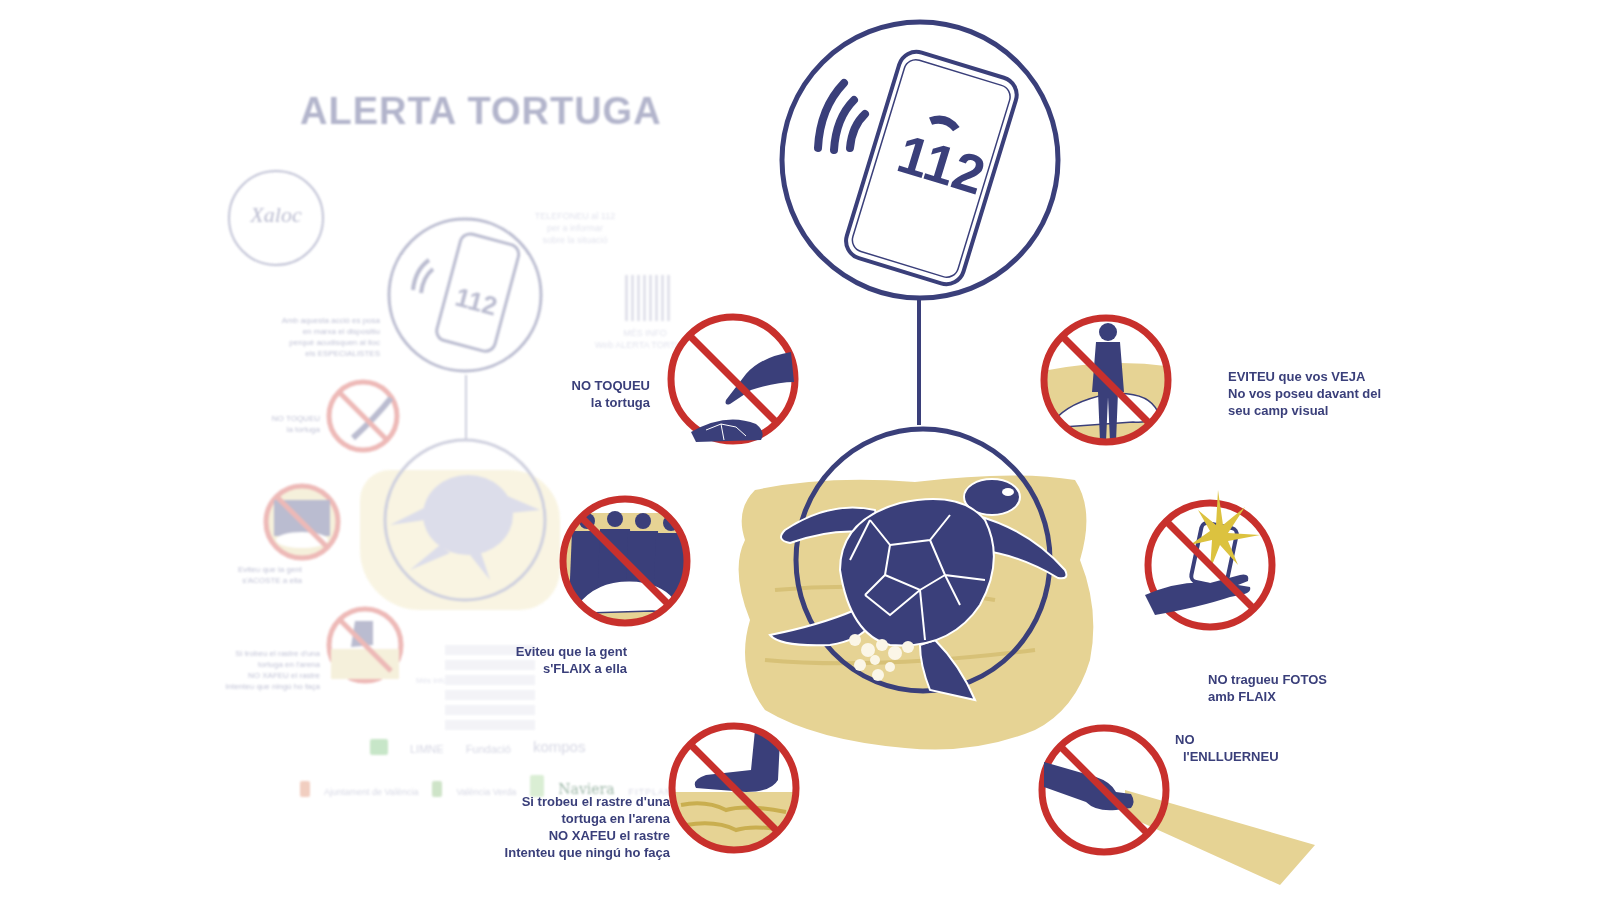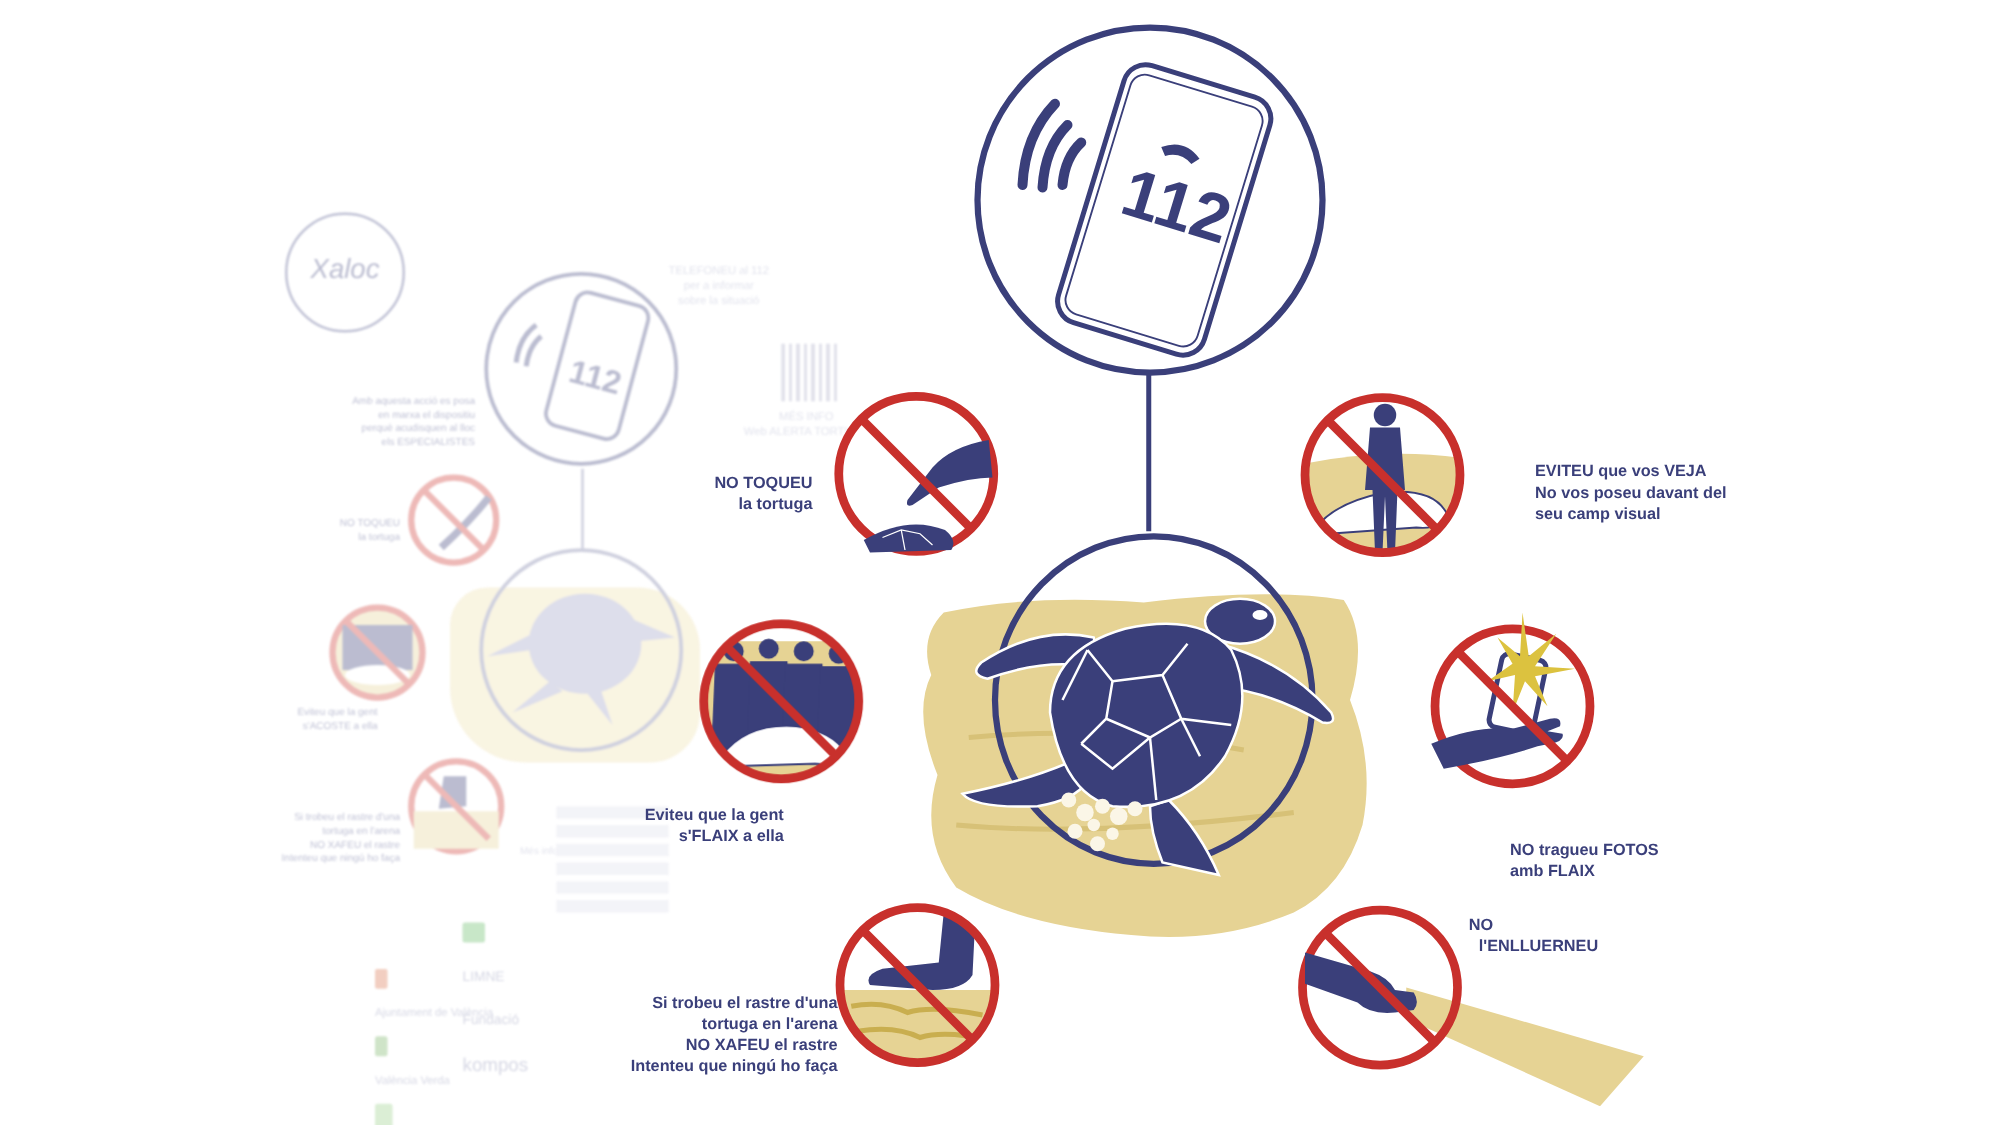--- a/index.html
+++ b/index.html
@@ -6,35 +6,36 @@
   body { width:1600px; height:900px; background:#ffffff; position:relative; overflow:hidden;
          font-family:"Liberation Sans", "DejaVu Sans", sans-serif; color:#3a3f7a; }
   .abs { position:absolute; }
   
   .bg-poster { position:absolute; left:220px; top:80px; width:480px; height:740px; opacity:0.42; filter:blur(0.8px); }
   .bg-title { position:absolute; left:80px; top:10px; font-size:38px; font-weight:bold; color:#4a4f85; letter-spacing:1px; white-space:nowrap; }
   .bg-intro { position:absolute; left:150px; top:66px; width:200px; text-align:center; font-size:9px; line-height:13px; color:#555a8e; }
   .bg-intro b { display:block; }
   .bg-small { position:absolute; font-size:8px; line-height:11px; color:#666a99; text-align:right; }
   .bg-faint { position:absolute; font-size:9px; line-height:12px; color:#b8bbd3; text-align:center; }
-  .logos-row { position:absolute; display:flex; gap:22px; align-items:flex-start; font-size:11px; color:#9ea1bf;flex-direction:column; }
+  .logos-row { position:absolute; display:flex; gap:22px; align-items:flex-end; font-size:11px; color:#9ea1bf; }
   .logo-chip { display:inline-block; height:16px; border-radius:2px; }
   
   .label { position:absolute; font-size:13px; line-height:17px; color:#3a3f7a; font-weight:600; }
   .label b { font-weight:800; }
   .label.right { text-align:right; }
   svg { display:block; }
 </style>
 </head>
 <body>
 
 <div class="bg-poster">
+  <div class="bg-title">ALERTA TORTUGA</div>
 
   <div class="abs" style="left:8px;top:90px;width:92px;height:92px;border:2px solid #6b6f9c;border-radius:50%;">
-    <div style="position:absolute;left:0;right:0;top:30px;text-align:center;font-family:Liberation Sans, sans-serif;font-style:italic;font-size:22px;color:#5d6190;">Xaloc</div>
+    <div style="position:absolute;left:0;right:0;top:30px;text-align:center;font-family:Liberation Serif, serif;font-style:italic;font-size:22px;color:#5d6190;">Xaloc</div>
   </div>
 
   <div class="bg-faint" style="left:300px;top:130px;width:110px;">
     <span>TELEFONEU al 112</span><br>
     <span>per a informar</span><br>
     <span>sobre la situació</span>
   </div>
 
   <svg class="abs" style="left:165px;top:135px;" width="160" height="160" viewBox="0 0 160 160">
     <circle cx="80" cy="80" r="76" fill="none" stroke="#5d6190" stroke-width="3"></circle>

